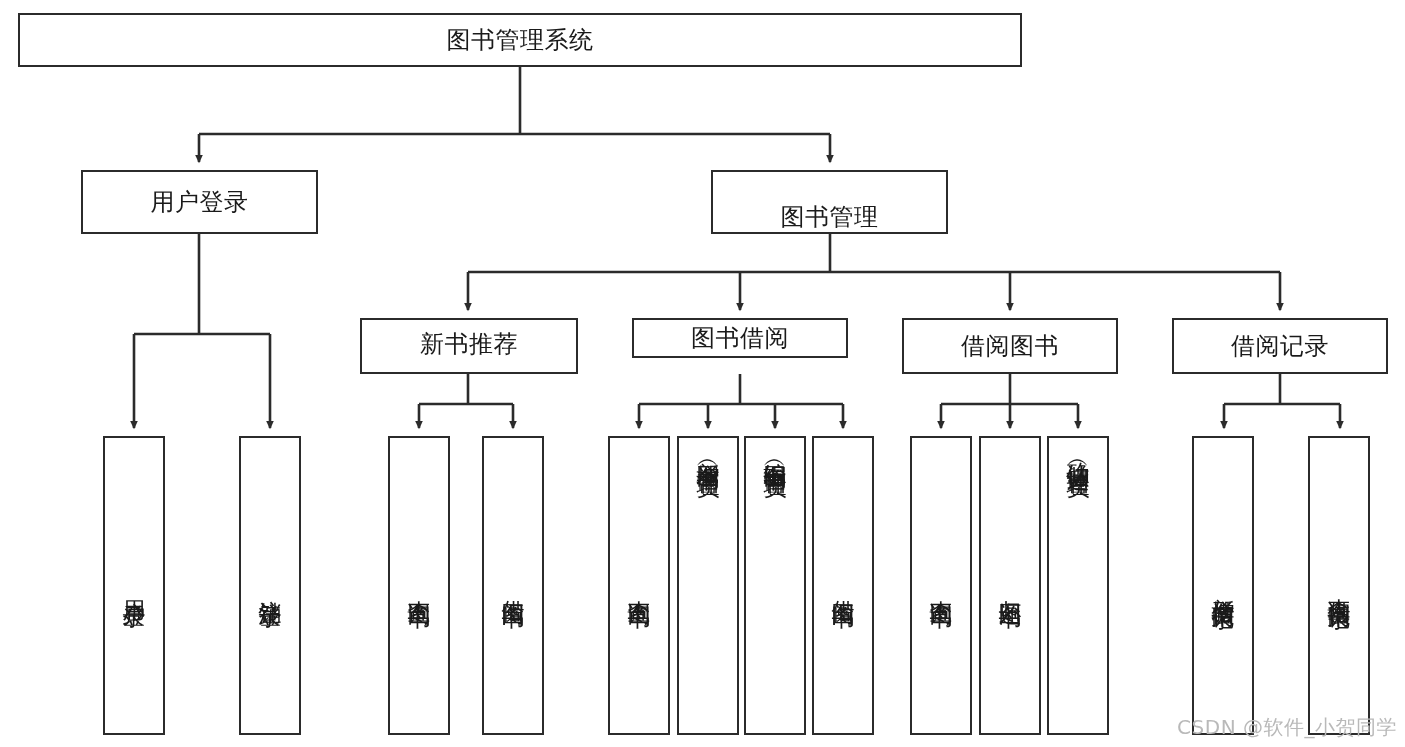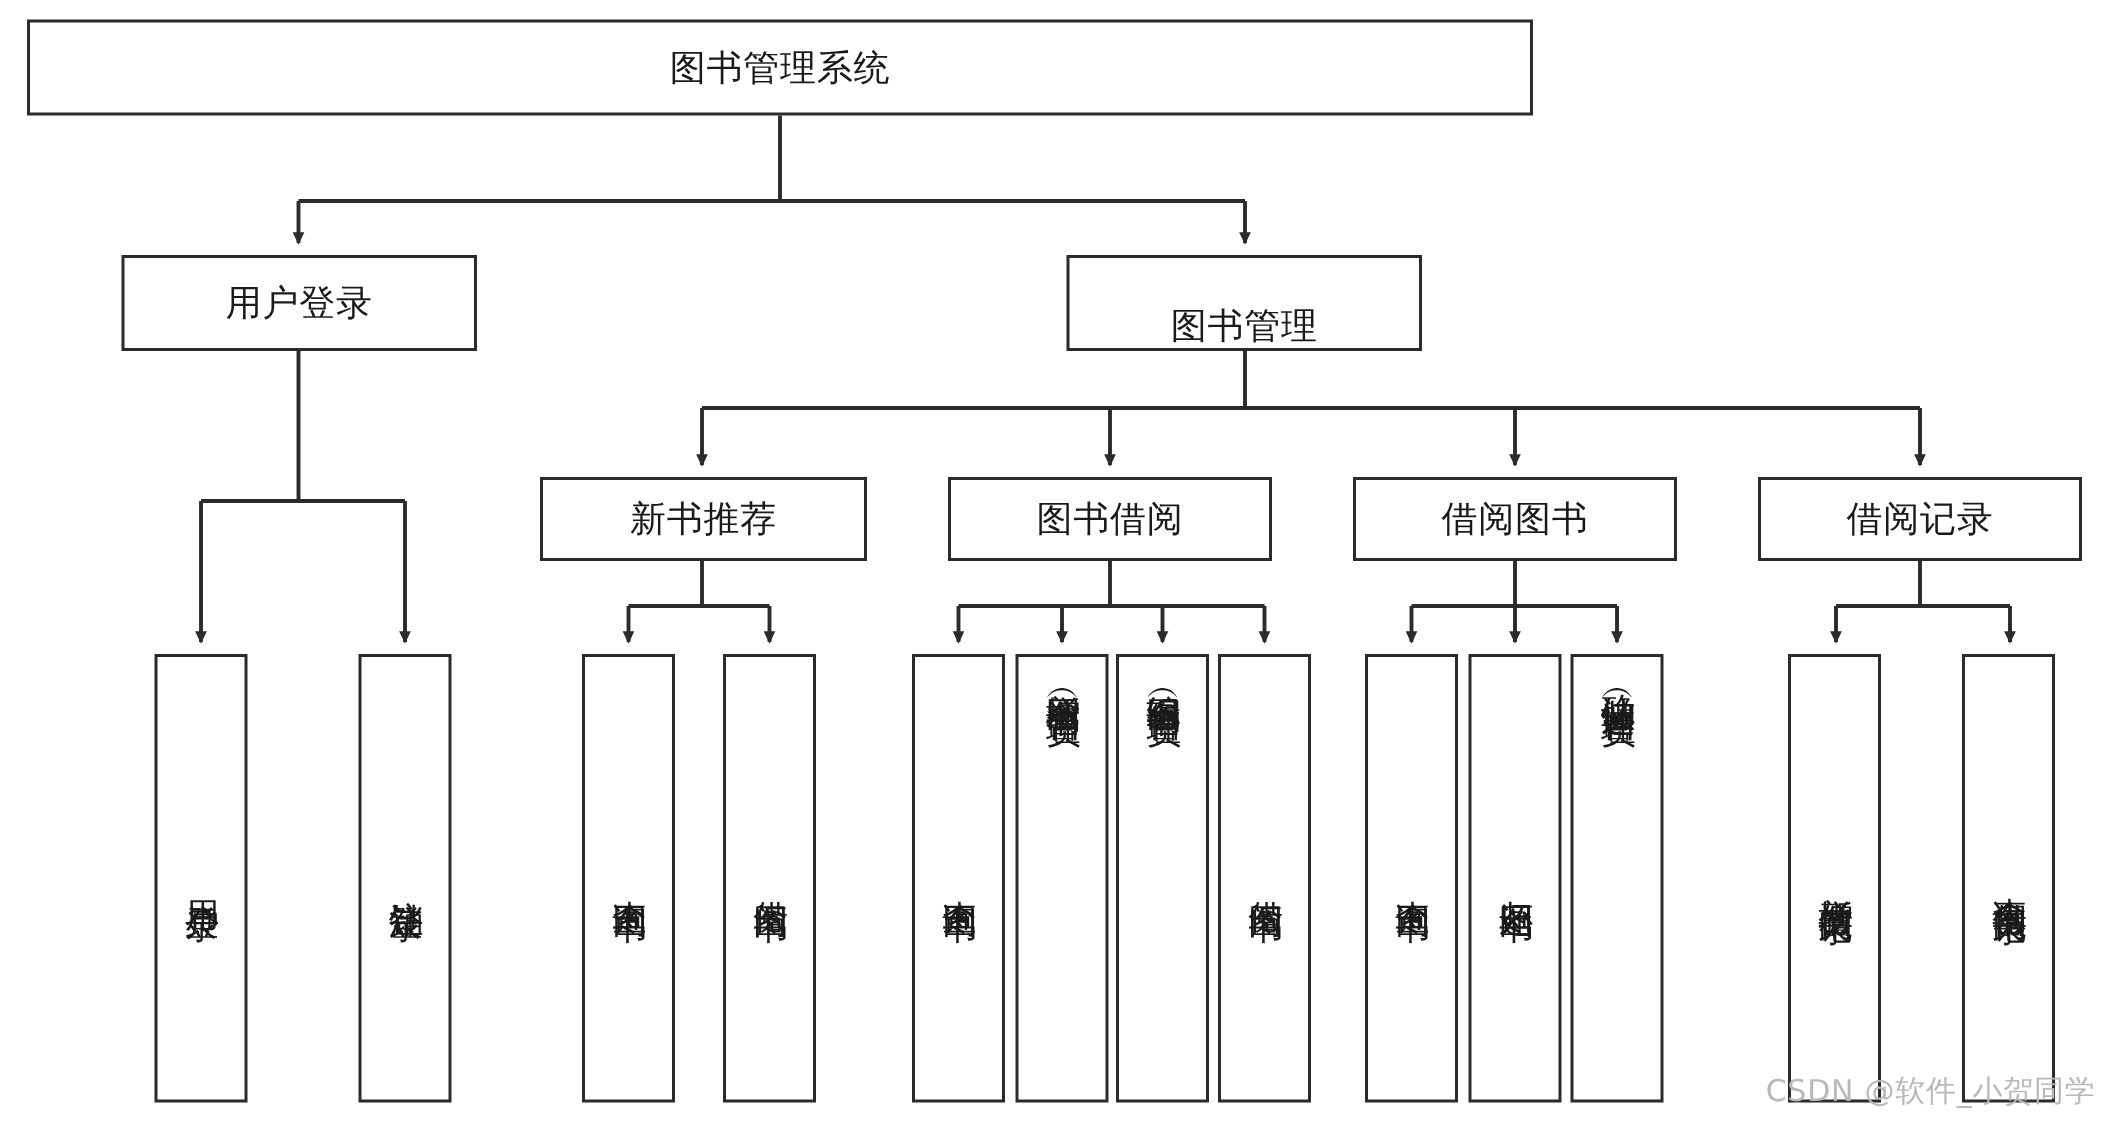--- a/index.html
+++ b/index.html
@@ -125,35 +125,35 @@
       <line x1="1010" y1="404" x2="1010" y2="428" marker-end="url(#arrowhead)"></line>
       <line x1="1078" y1="404" x2="1078" y2="428" marker-end="url(#arrowhead)"></line>
 
       <line x1="1280" y1="374" x2="1280" y2="404"></line>
       <line x1="1224" y1="404" x2="1340" y2="404"></line>
       <line x1="1224" y1="404" x2="1224" y2="428" marker-end="url(#arrowhead)"></line>
       <line x1="1340" y1="404" x2="1340" y2="428" marker-end="url(#arrowhead)"></line>
     </g>
   </svg>
 
-  <div class="node-box" style="left:18px; top:13px; width:1004px; height:64px;">
+  <div class="node-box" style="left:18px; top:13px; width:1004px; height:54px;">
     <span class="node-label-h">图书管理系统</span>
   </div>
 
   <div class="node-box" style="left:81px; top:170px; width:237px; height:64px;">
     <span class="node-label-h">用户登录</span>
   </div>
   <div class="node-box" style="left:711px; top:170px; width:237px; height:64px;align-items:flex-end;">
     <span class="node-label-h">图书管理</span>
   </div>
 
-  <div class="node-box" style="left:360px; top:318px; width:218px; height:56px;">
+  <div class="node-box" style="left:360px; top:318px; width:218px; height:56px;font-family:Liberation Mono, monospace;">
     <span class="node-label-h">新书推荐</span>
   </div>
-  <div class="node-box" style="left:632px; top:318px; width:216px; height:56px;">
+  <div class="node-box" style="left:632px; top:318px; width:216px; height:40px;">
     <span class="node-label-h">图书借阅</span>
   </div>
   <div class="node-box" style="left:902px; top:318px; width:216px; height:56px;">
     <span class="node-label-h">借阅图书</span>
   </div>
   <div class="node-box" style="left:1172px; top:318px; width:216px; height:56px;">
     <span class="node-label-h">借阅记录</span>
   </div>
 
   <div class="leaf-box center-v" style="left:103px; top:436px; width:62px; height:299px;">

